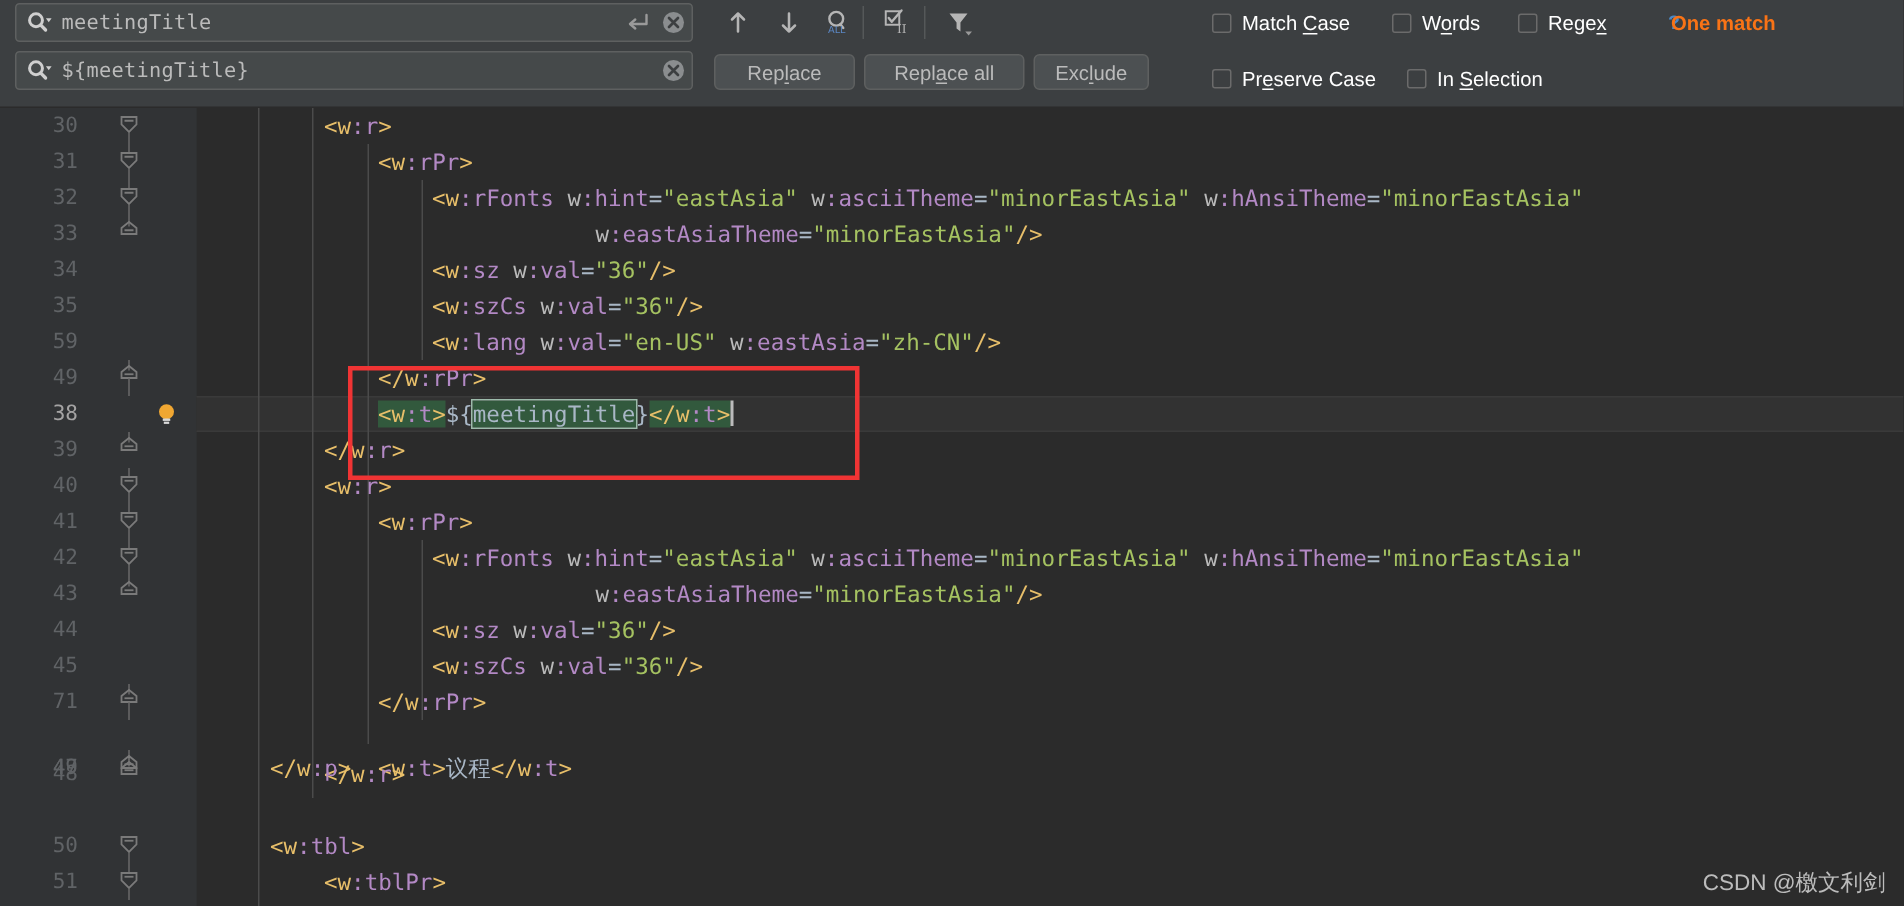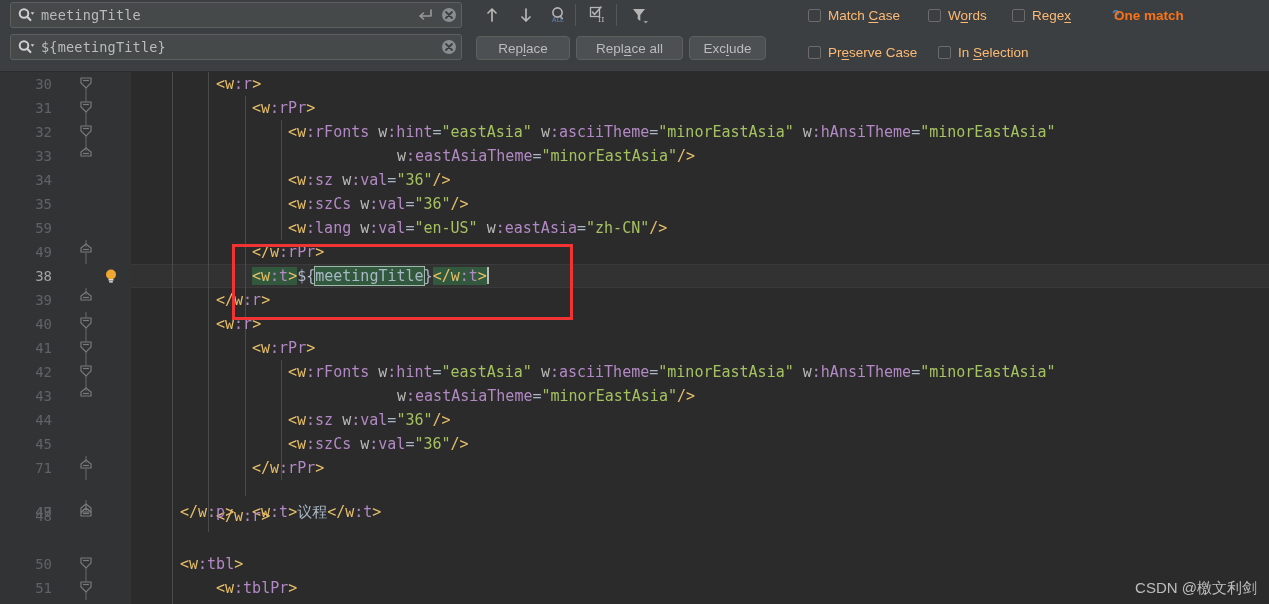--- a/index.html
+++ b/index.html
@@ -94,21 +94,21 @@
   .cbx-row { position: absolute; display: flex; align-items: center; }
   .cbx {
     width: 13px; height: 13px;
     border: 1px solid #6b6b6b;
     background: #3c3f41;
     border-radius: 2px;
     margin-right: 7px;
     flex: 0 0 auto;
   }
   .cbx-label {
-    color: #fdba74;
+    color: #ffffff;
     font-size: 13.5px;
     white-space: nowrap;
   }
   #cb-match-case    { left: 808px; top: 8px; }
   #cb-words         { left: 928px; top: 8px; }
   #cb-regex         { left: 1012px; top: 8px; }
   #cb-preserve-case { left: 808px; top: 45px; }
   #cb-in-selection  { left: 938px; top: 45px; }
 
   #help-q {

